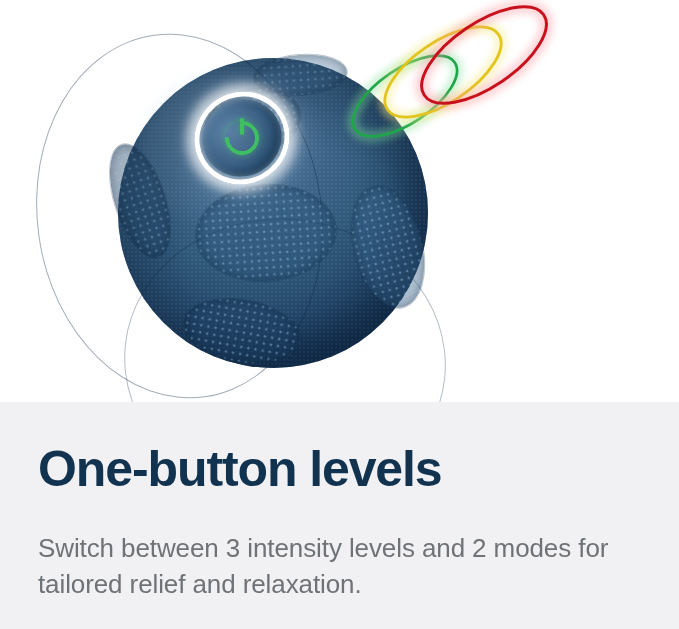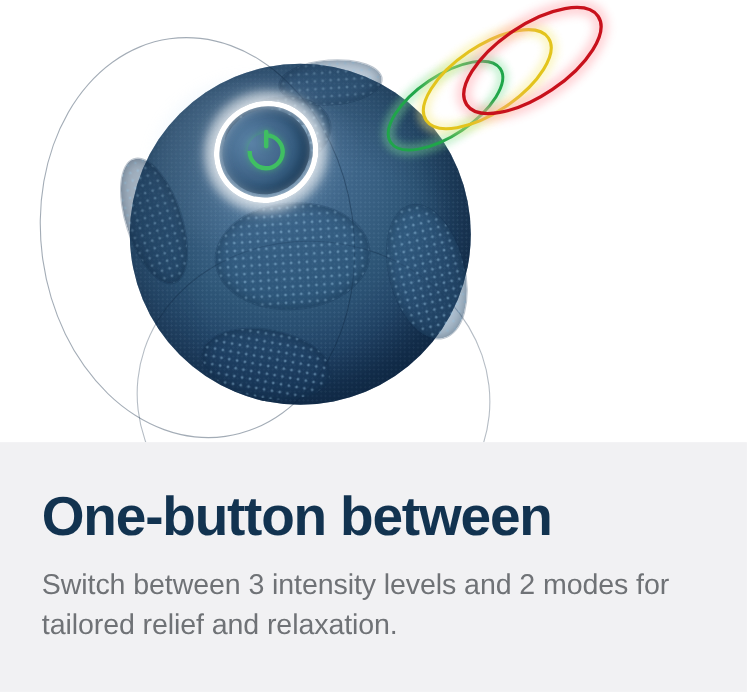--- a/index.html
+++ b/index.html
@@ -148,21 +148,21 @@
   
   .rings { position:absolute; left:0; top:0; width:679px; height:402px; pointer-events:none; }
 
   
   .caption-inner { position:absolute; left:38px; top:40px; width:610px; }
   .headline {
     font-size:50px; line-height:1.08; font-weight:700;
     letter-spacing:-1.1px; color:#123350; white-space:nowrap;
   }
   .subline {
-    margin-top:17px;
+    margin-top:34px;
     font-size:26px; line-height:1.40; font-weight:400;
     letter-spacing:-0.1px; color:#6f7276; max-width:600px;
   }
 </style>
 </head>
 <body>
 
 <div id="stage">
 
   <div class="hero-section">
@@ -239,18 +239,18 @@
       <g transform="translate(484,55) rotate(-34)">
         <ellipse rx="72" ry="32" fill="none" stroke="#ff9aa2" stroke-width="8" opacity=".45" filter="url(#gl-red)"></ellipse>
         <ellipse rx="72" ry="32" fill="none" stroke="#c8111c" stroke-width="3"></ellipse>
       </g>
     </svg>
 
   </div>
 
   <div class="caption-section">
     <div class="caption-inner">
-      <div class="headline">One-button between</div>
+      <div class="headline">One-button levels</div>
       <div class="subline">Switch between 3 intensity levels and 2 modes for tailored relief and relaxation.</div>
     </div>
   </div>
 
 </div>
 
 </body></html>

